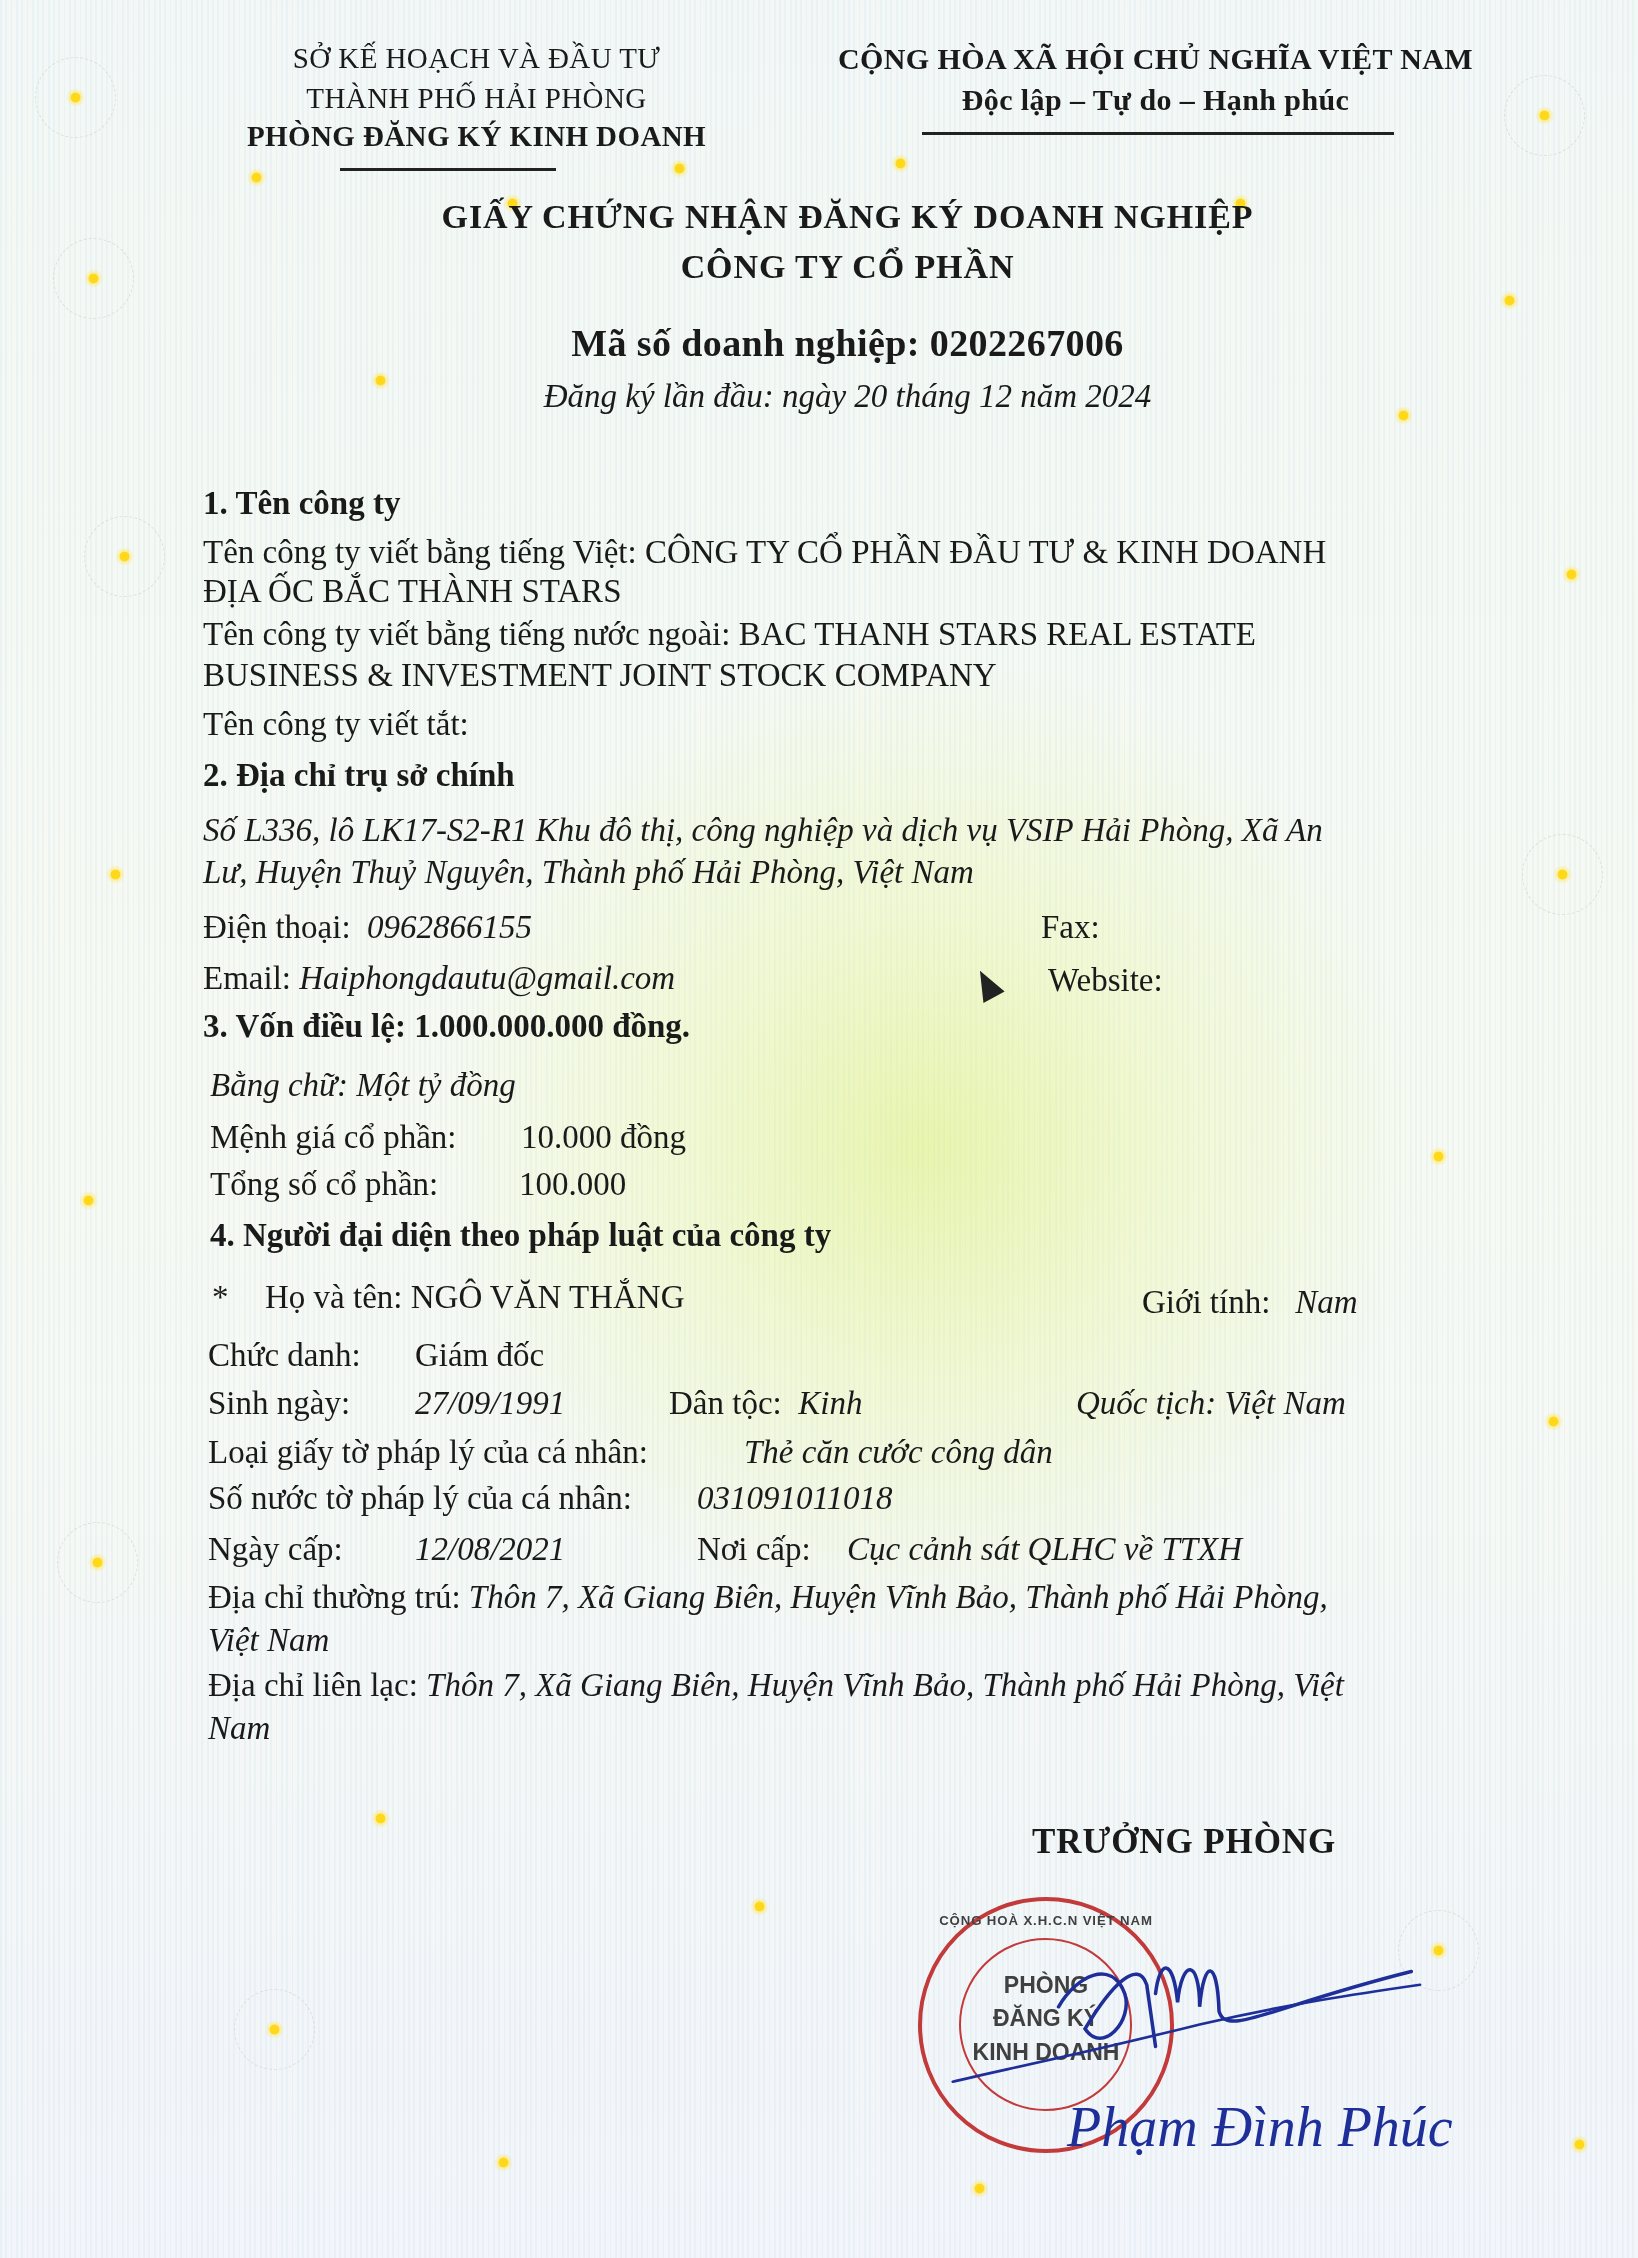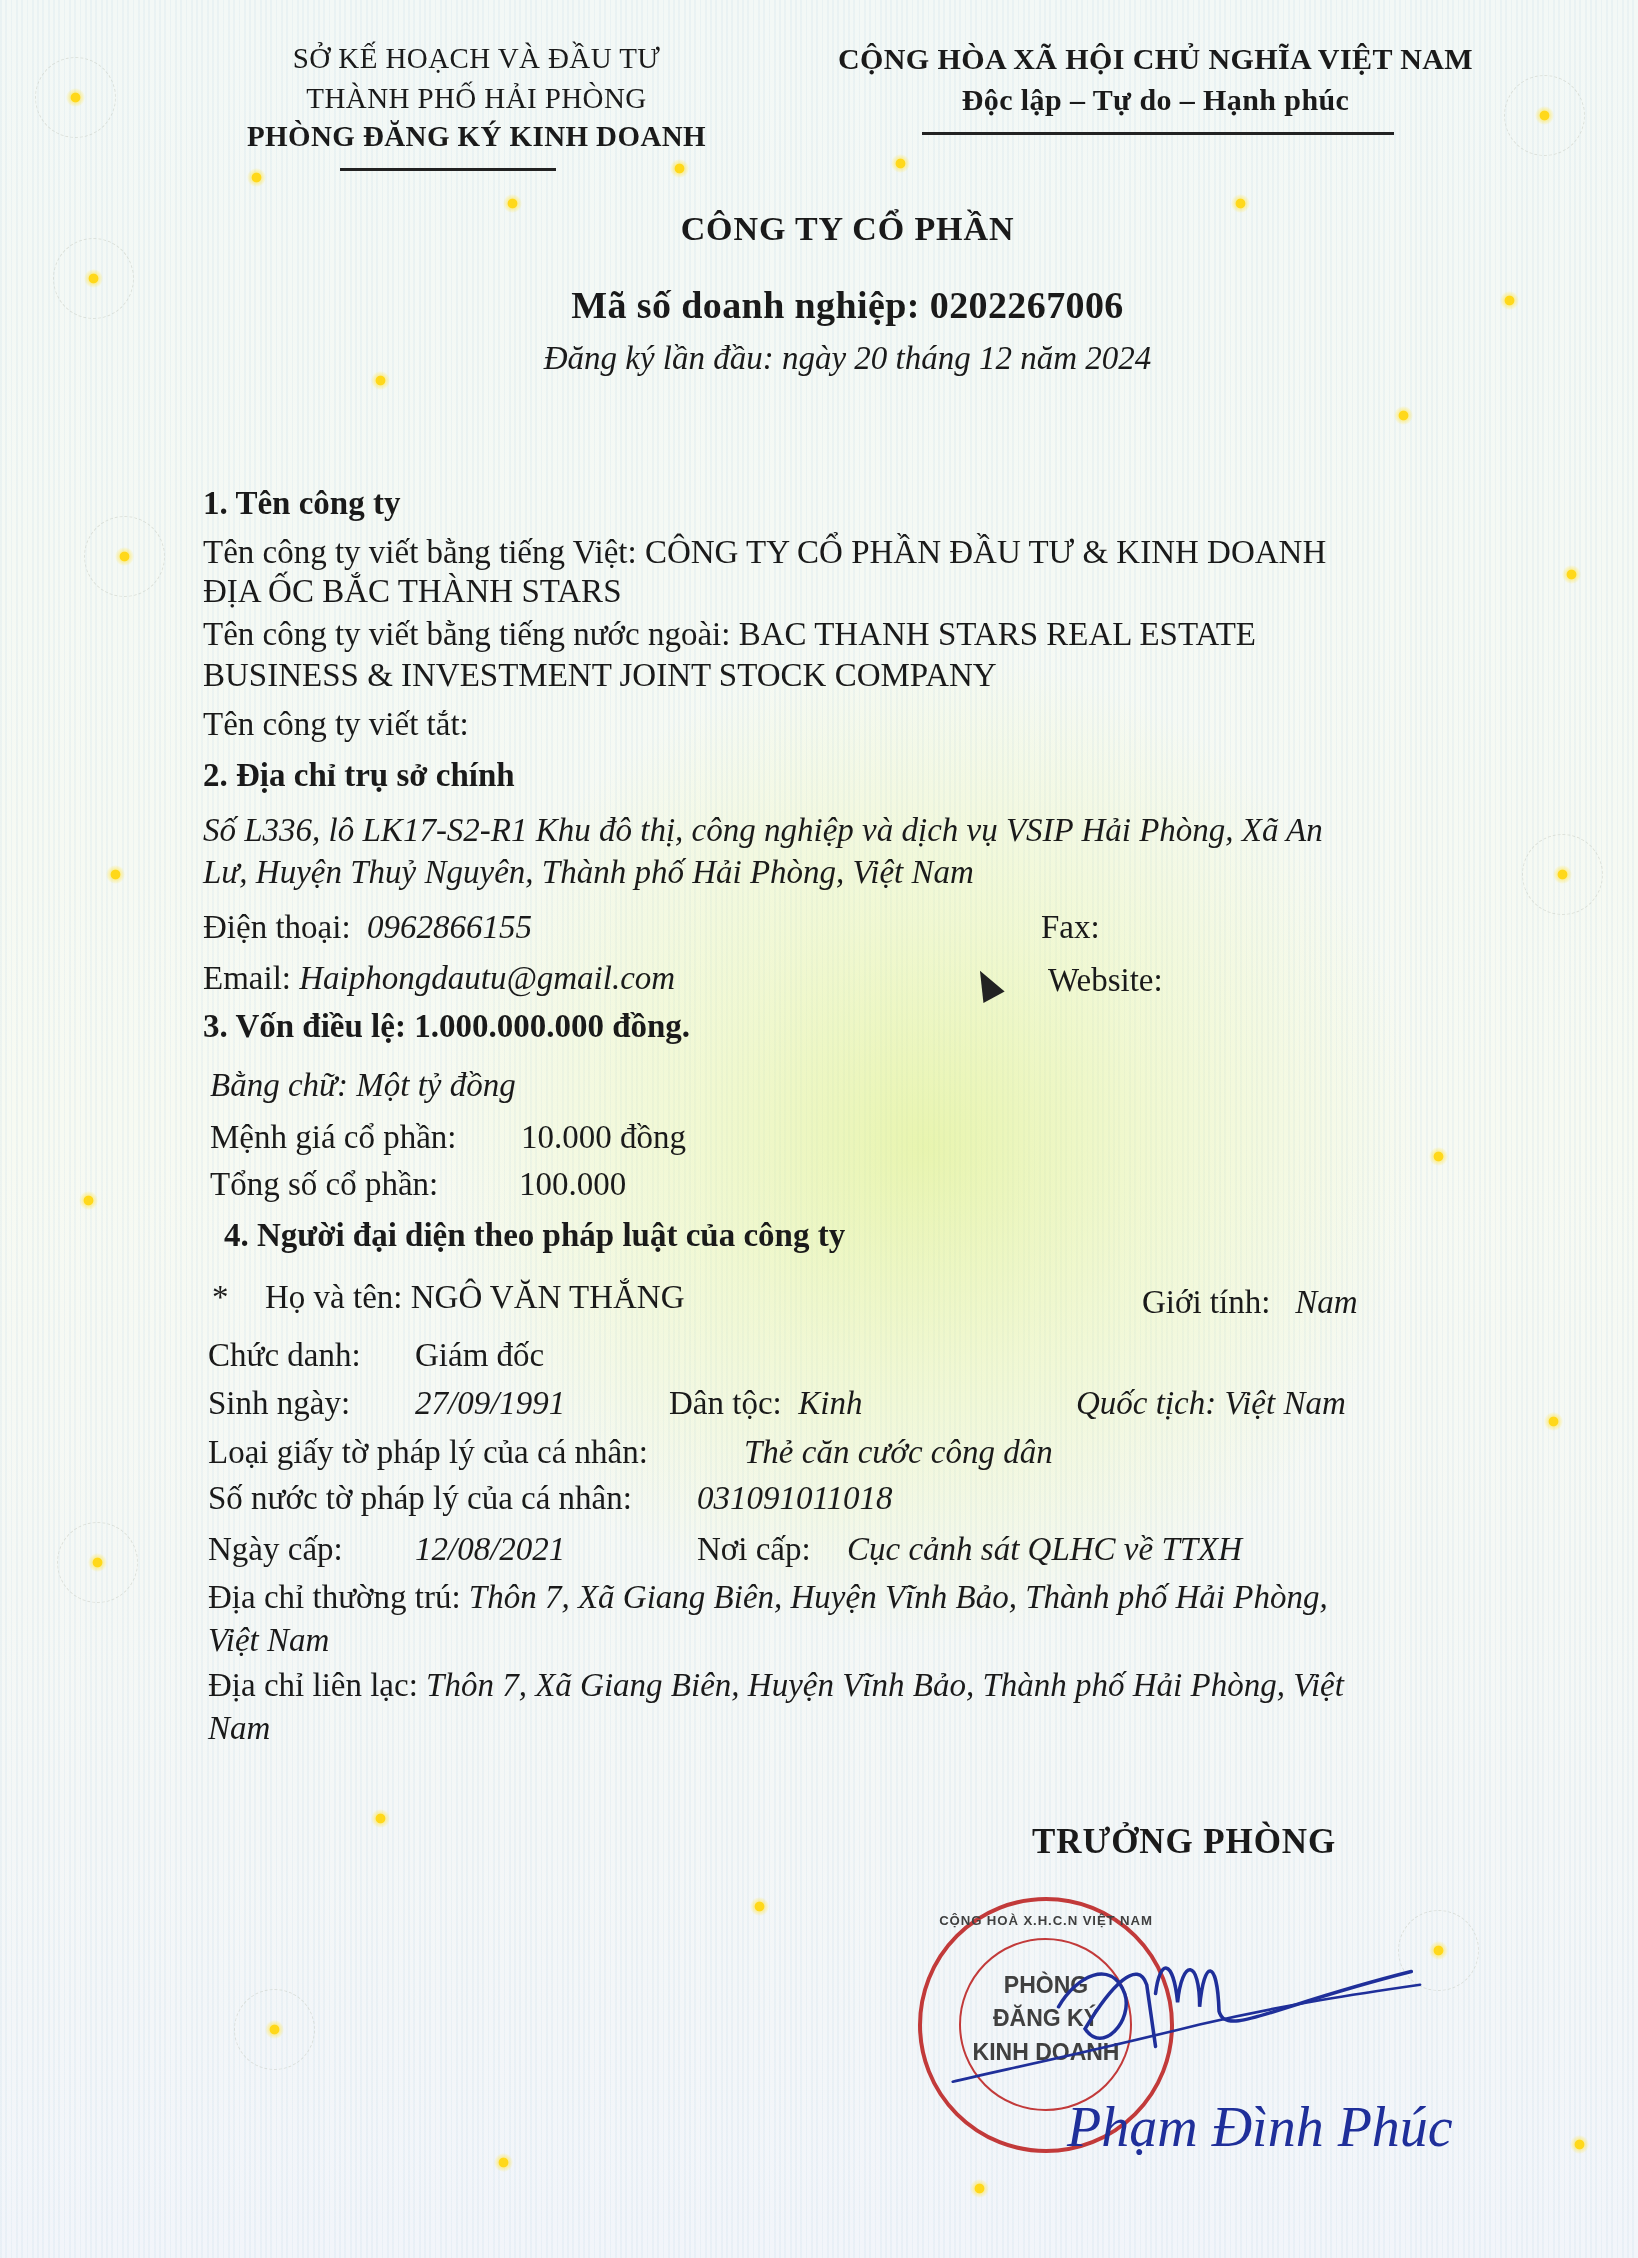--- a/index.html
+++ b/index.html
@@ -81,20 +81,21 @@
 </div>
 <div class="rule" style="left:340px;top:168px;width:216px;"></div>
 
 <div class="abs" style="left:794px;top:42px;width:723px;">
   <div class="hdr" style="font-size:30px;">CỘNG HÒA XÃ HỘI CHỦ NGHĨA VIỆT NAM</div>
   <div class="hdr" style="font-size:30px;margin-top:7px;">Độc lập – Tự do – Hạnh phúc</div>
 </div>
 <div class="rule" style="left:922px;top:132px;width:472px;"></div>
 
 <div class="abs" style="left:265px;top:198px;width:1165px;">
+  <div class="title">GIẤY CHỨNG NHẬN ĐĂNG KÝ DOANH NGHIỆP</div>
   <div class="title" style="margin-top:12.4px;">CÔNG TY CỔ PHẦN</div>
   <div class="title" style="margin-top:35px;font-size:38px;letter-spacing:0.4px;">Mã số doanh nghiệp: 0202267006</div>
   <div class="i" style="text-align:center;font-size:33px;margin-top:12.4px;">Đăng ký lần đầu: ngày 20 tháng 12 năm 2024</div>
 </div>
 
 <div class="line b" style="top:485px">1. Tên công ty</div>
 <div class="line" style="top:534px">
   <span>Tên công ty viết bằng tiếng Việt: </span><span>CÔNG TY CỔ PHẦN ĐẦU TƯ &amp; KINH DOANH</span>
 </div>
 <div class="line" style="top:573px">ĐỊA ỐC BẮC THÀNH STARS</div>
@@ -117,21 +118,21 @@
 <div class="line" style="top:962px;left:1048px">Website:</div>
 <div class="cursor"></div>
 
 <div class="line b" style="top:1008px">3. Vốn điều lệ: 1.000.000.000 đồng.</div>
 <div class="line i" style="top:1067px;left:210px">Bằng chữ: Một tỷ  đồng</div>
 <div class="line" style="top:1119px;left:210px">Mệnh giá cổ phần:</div>
 <div class="line" style="top:1119px;left:521px">10.000 đồng</div>
 <div class="line" style="top:1166px;left:210px">Tổng số cổ phần:</div>
 <div class="line" style="top:1166px;left:519px">100.000</div>
 
-<div class="line b" style="top:1217px;left:224px">4. Người đại diện theo pháp luật của công ty</div>
+<div class="line b" style="top:1217px;left:210px">4. Người đại diện theo pháp luật của công ty</div>
 <div class="line" style="top:1279px;left:212px">*</div>
 <div class="line" style="top:1279px;left:265px">
   <span>Họ và tên: </span><span>NGÔ VĂN THẮNG</span>
 </div>
 <div class="line" style="top:1284px;left:1142px">
   <span>Giới tính:</span>&nbsp;&nbsp;&nbsp;<span class="i">Nam</span>
 </div>
 <div class="line" style="top:1337px;left:208px">Chức danh:</div>
 <div class="line" style="top:1337px;left:415px">Giám đốc</div>
 <div class="line" style="top:1385px;left:208px">Sinh ngày:</div>

